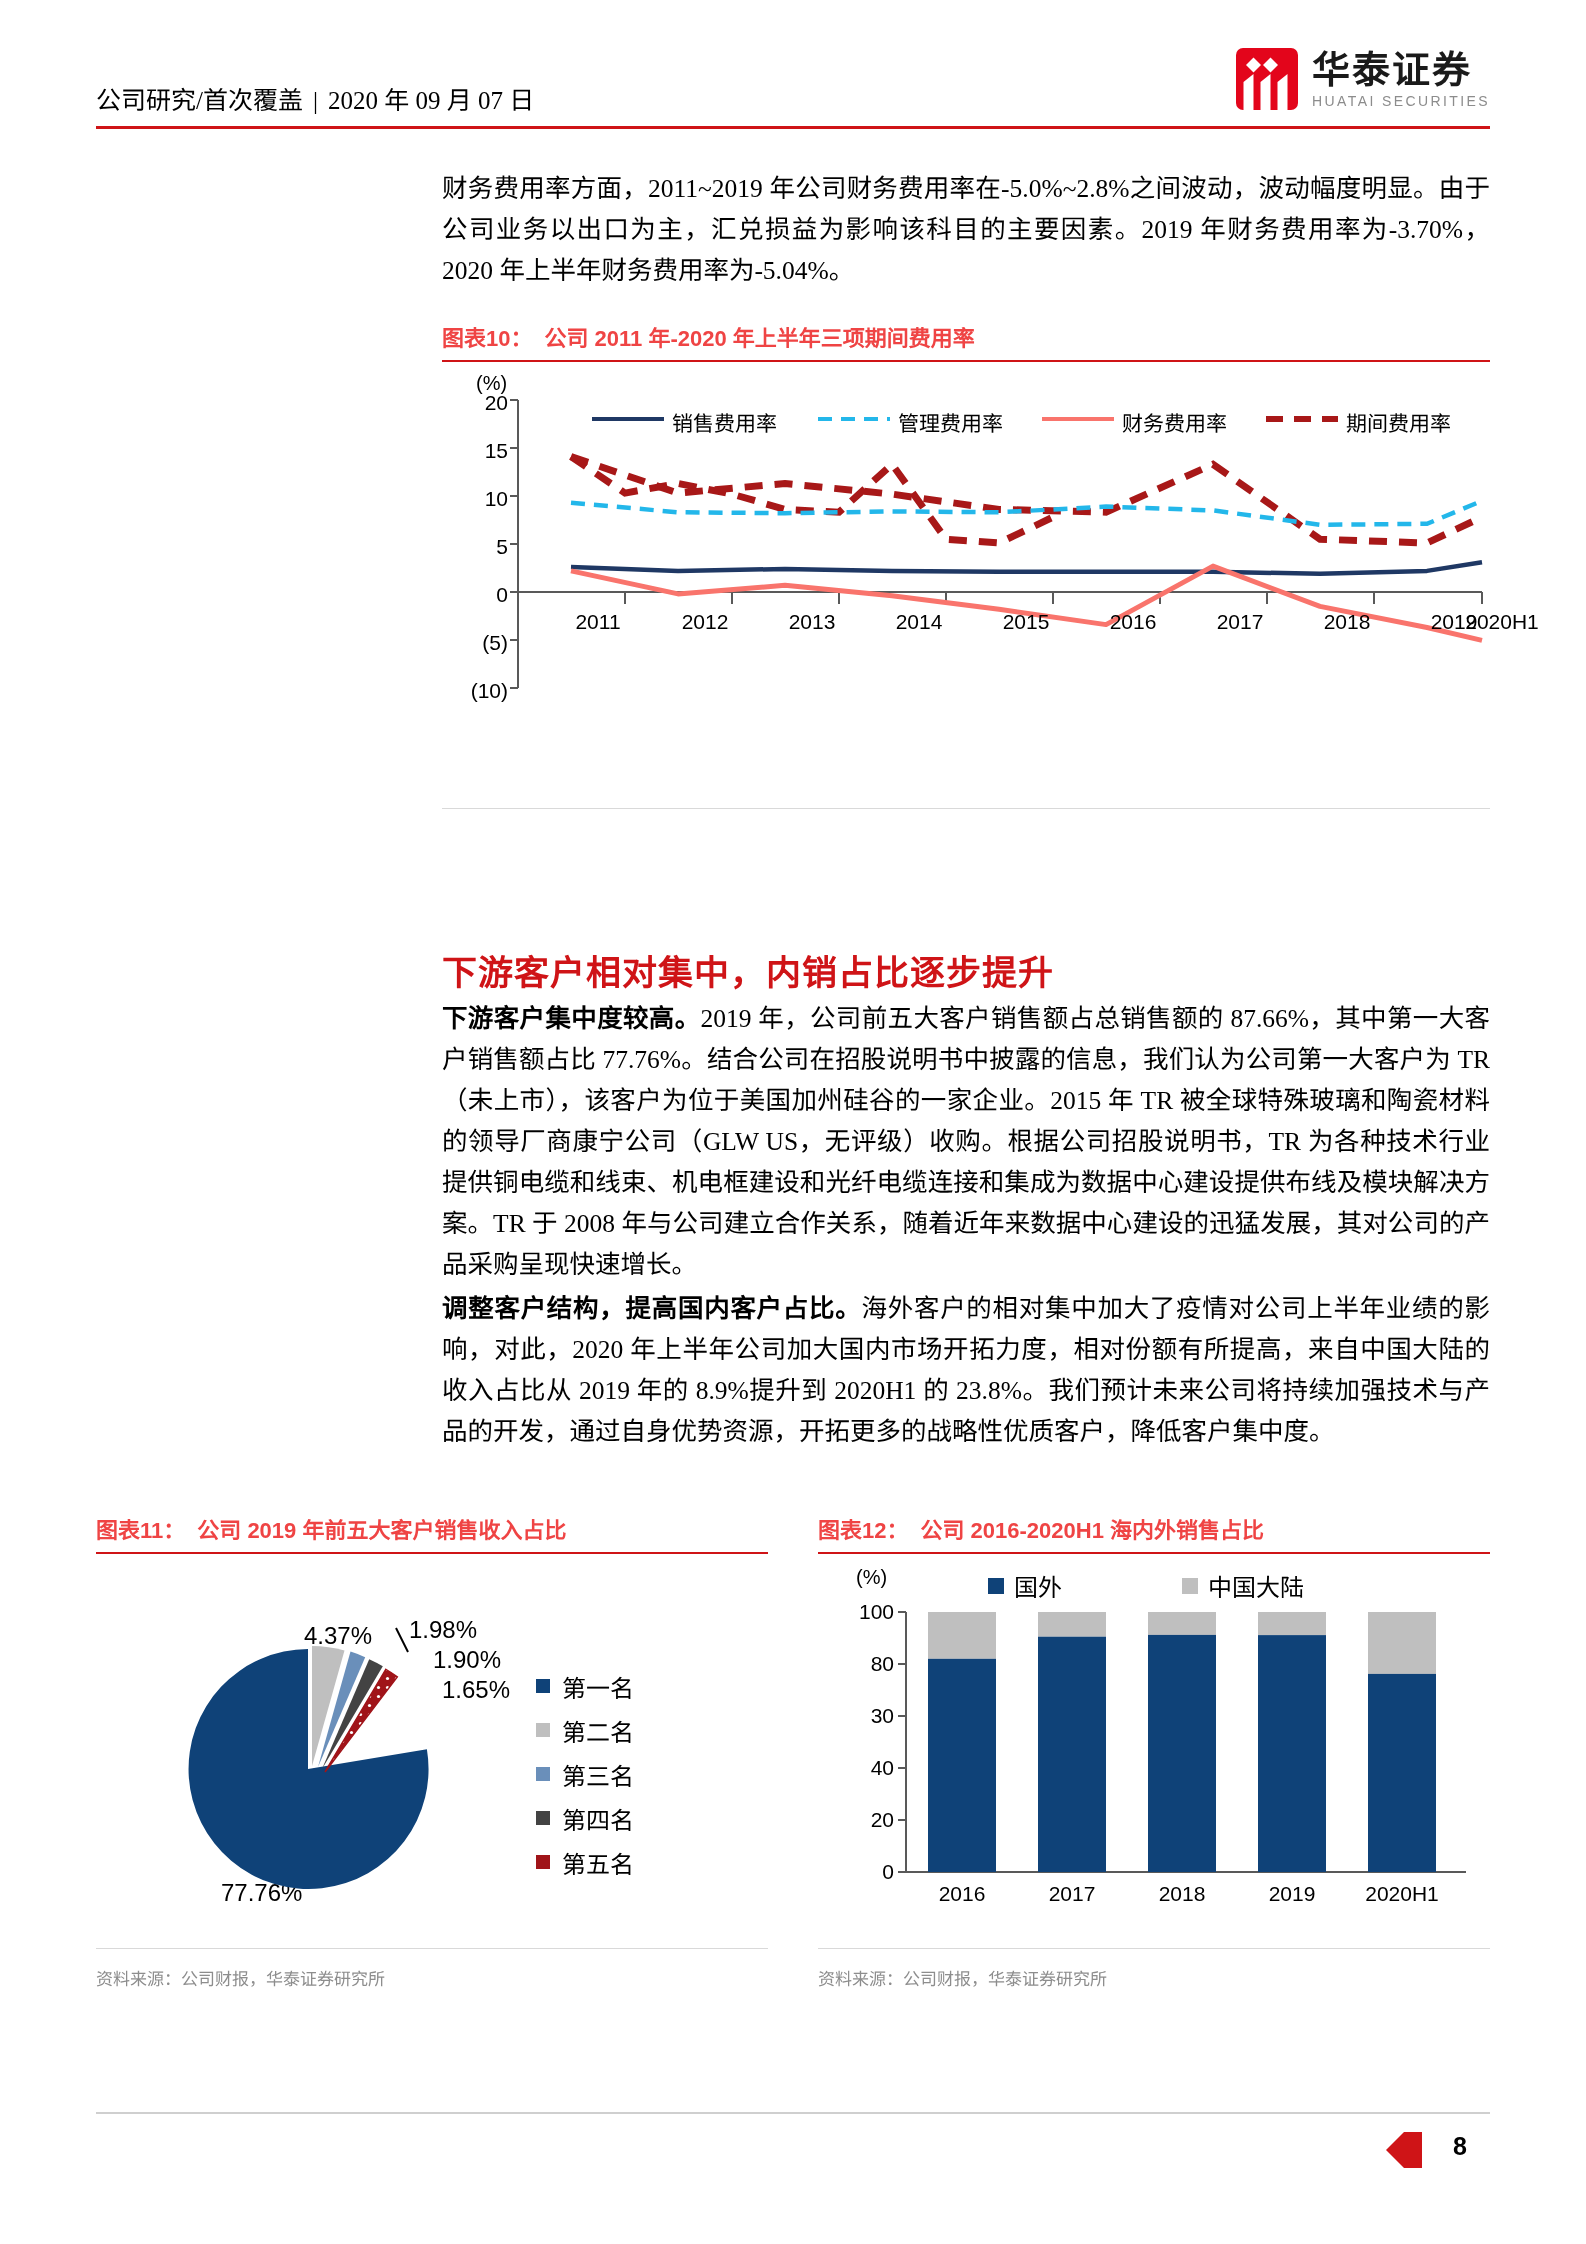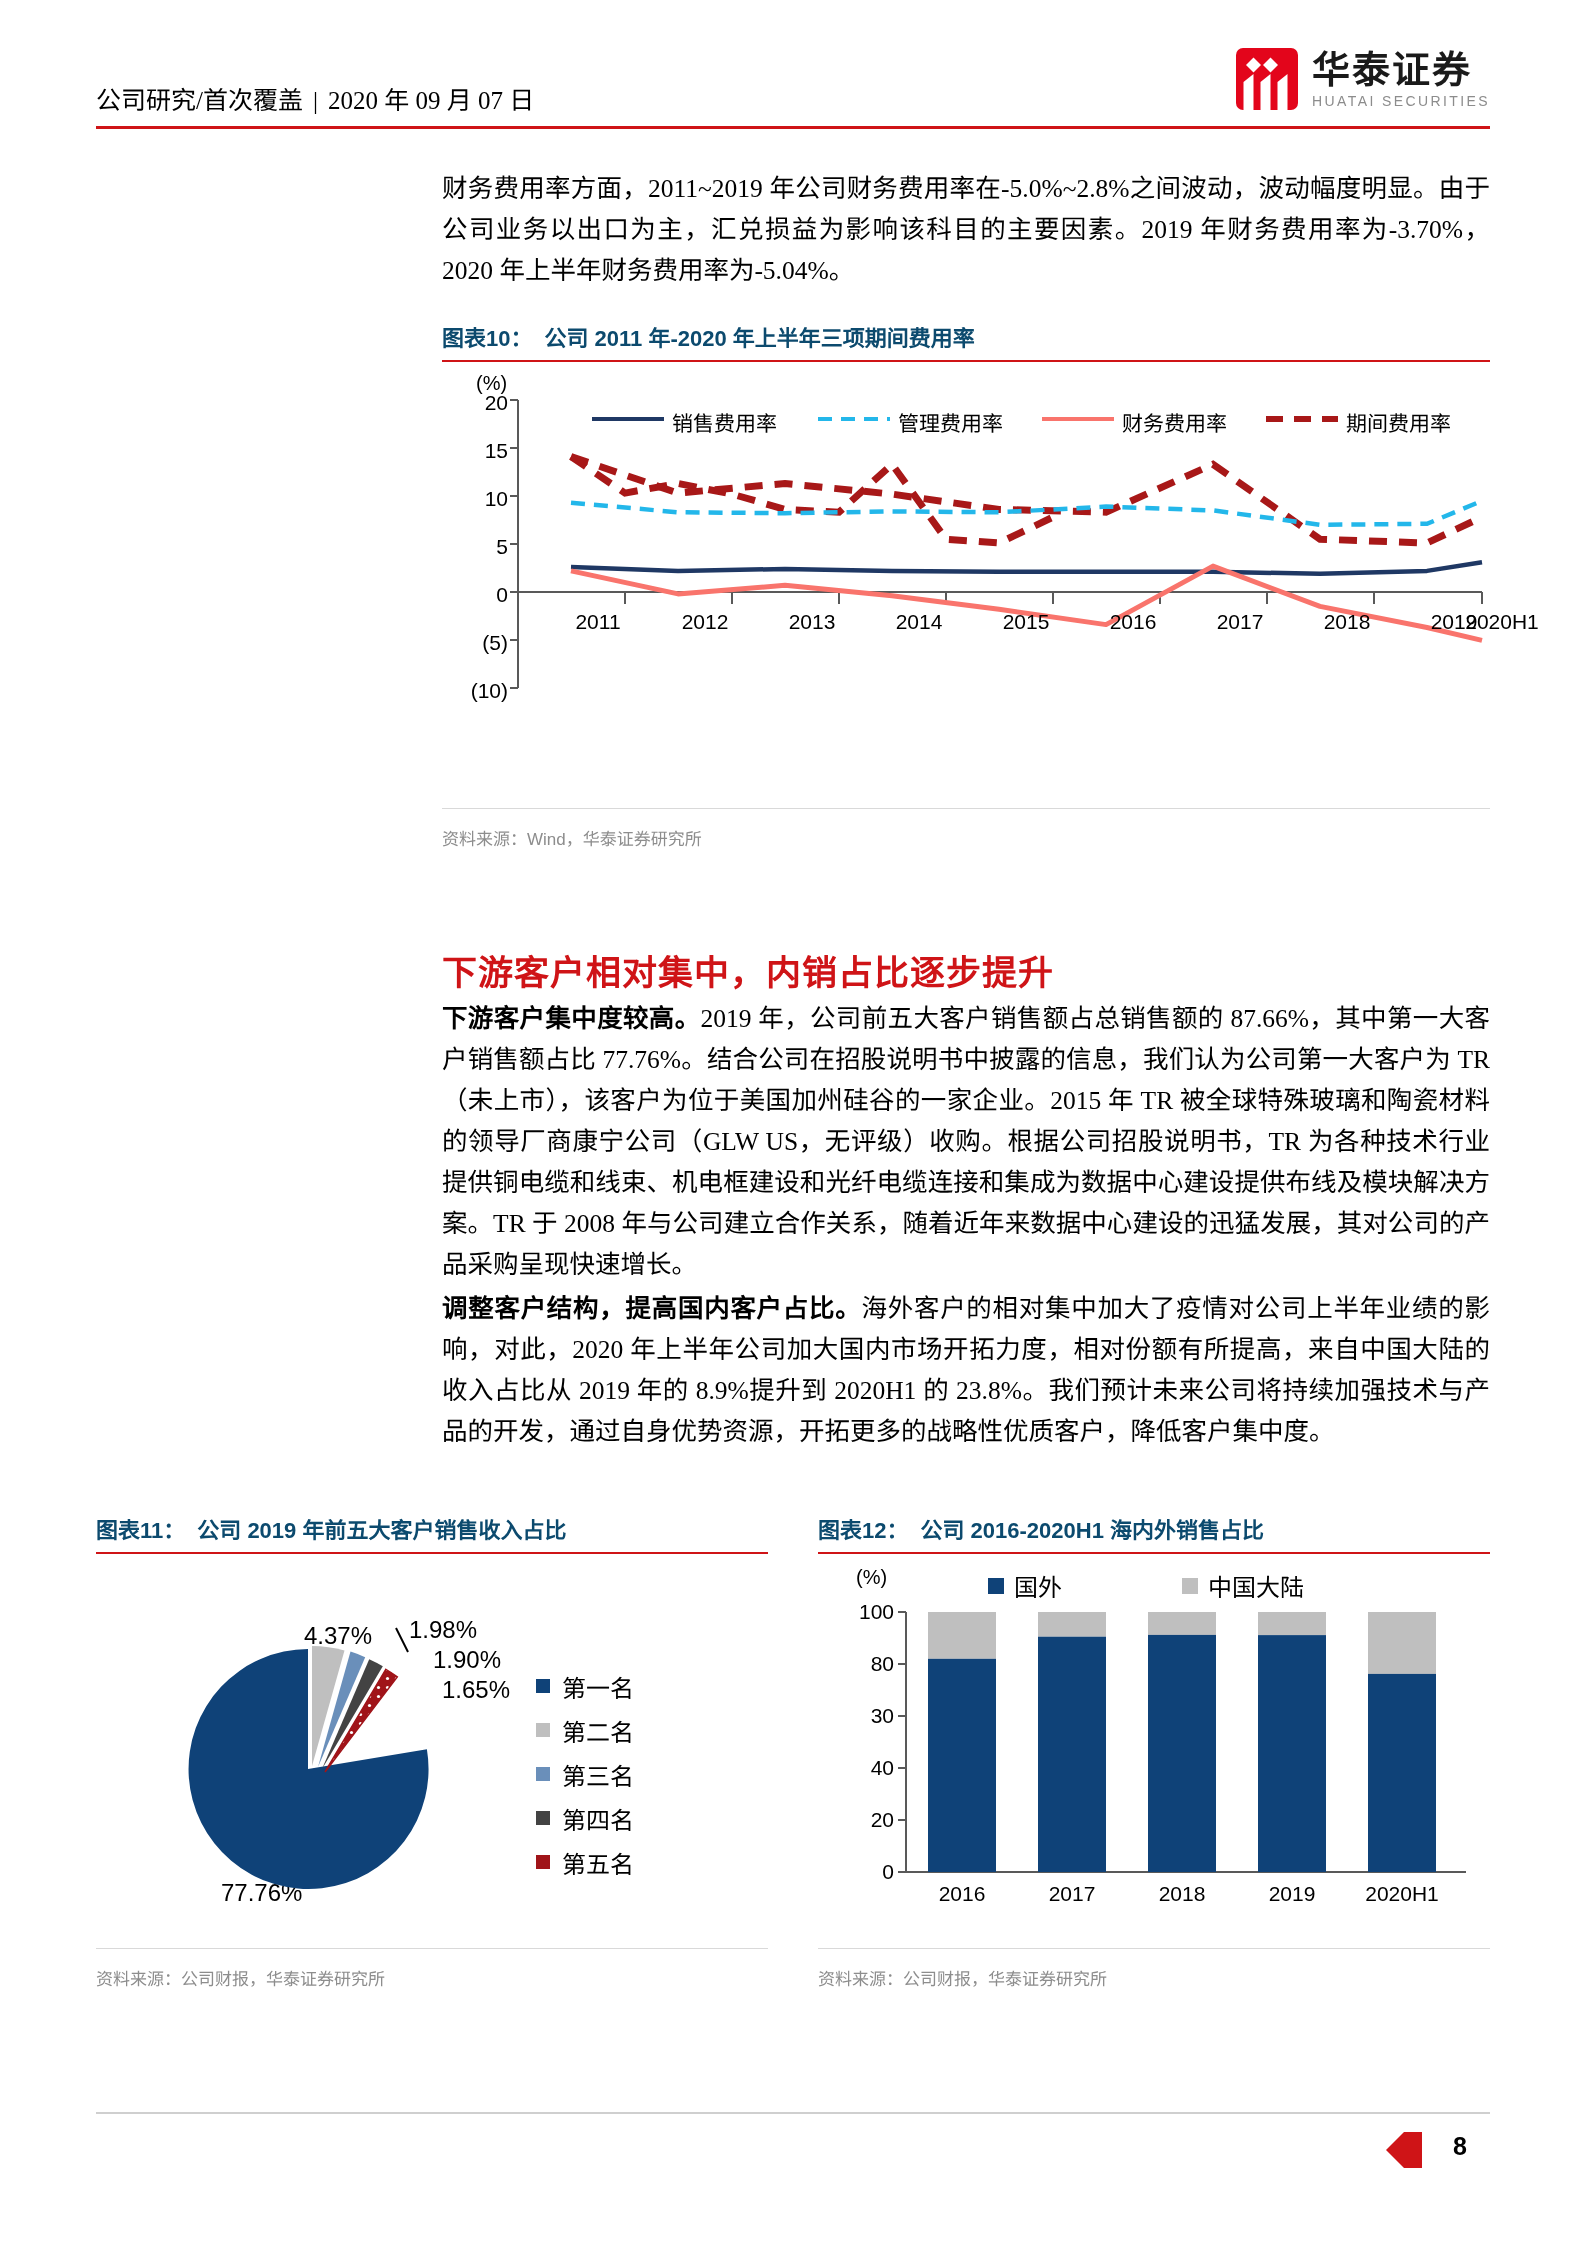--- a/index.html
+++ b/index.html
@@ -60,21 +60,21 @@
     color:#cf1417;
     font-weight:bold;
     font-size:35px;
     letter-spacing:1px;
     font-family:"Liberation Serif","DejaVu Serif",serif;
   }
 
   
   .exhibit{position:absolute;}
   .ex-title{
-    font-size:22px;font-weight:bold;color:#0c4a6e;
+    font-size:22px;font-weight:bold;color:#ef4444;
     font-family:"Liberation Sans","DejaVu Sans",sans-serif;
     white-space:nowrap;
   }
   .ex-title .num{margin-right:12px;}
   .ex-rule{height:2px;background:#cf1417;margin-top:8px;}
   .ex-src{
     font-size:17px;color:#8d8d8d;
     font-family:"Liberation Sans","DejaVu Sans",sans-serif;
     white-space:nowrap;
   }
@@ -218,21 +218,20 @@
       <span class="tick-lab" style="left:422px; top:248px; width:110px; text-align:center;">2014</span>
       <span class="tick-lab" style="left:529px; top:248px; width:110px; text-align:center;">2015</span>
       <span class="tick-lab" style="left:636px; top:248px; width:110px; text-align:center;">2016</span>
       <span class="tick-lab" style="left:743px; top:248px; width:110px; text-align:center;">2017</span>
       <span class="tick-lab" style="left:850px; top:248px; width:110px; text-align:center;">2018</span>
       <span class="tick-lab" style="left:957px; top:248px; width:110px; text-align:center;">2019</span>
       <span class="tick-lab" style="left:975px; top:248px; width:170px; text-align:center;">2020H1</span>
     </div>
 
     <div class="ex-bottomline" style="width:1048px;margin-top:6px;"></div>
-    <div class="ex-src" style="margin-top:16px;">资料来源：Wind，华泰证券研究所</div>
   </div>
 
   <div class="sec-head" style="left:442px; top:944px;">下游客户相对集中，内销占比逐步提升</div>
 
   <div class="para" style="left:442px; top:998px; width:1048px;">
     <b>下游客户集中度较高。</b><span>2019 年，公司前五大客户销售额占总销售额的 87.66%，其中第一大客户销售额占比 77.76%。结合公司在招股说明书中披露的信息，我们认为公司第一大客户为 TR（未上市），该客户为位于美国加州硅谷的一家企业。2015 年 TR 被全球特殊玻璃和陶瓷材料的领导厂商康宁公司（GLW US，无评级）收购。根据公司招股说明书，TR 为各种技术行业提供铜电缆和线束、机电框建设和光纤电缆连接和集成为数据中心建设提供布线及模块解决方案。TR 于 2008 年与公司建立合作关系，随着近年来数据中心建设的迅猛发展，其对公司的产品采购呈现快速增长。</span>
   </div>
 
   <div class="para" style="left:442px; top:1288px; width:1048px;">
     <b>调整客户结构，提高国内客户占比。</b><span>海外客户的相对集中加大了疫情对公司上半年业绩的影响，对此，2020 年上半年公司加大国内市场开拓力度，相对份额有所提高，来自中国大陆的收入占比从 2019 年的 8.9%提升到 2020H1 的 23.8%。我们预计未来公司将持续加强技术与产品的开发，通过自身优势资源，开拓更多的战略性优质客户，降低客户集中度。</span>

